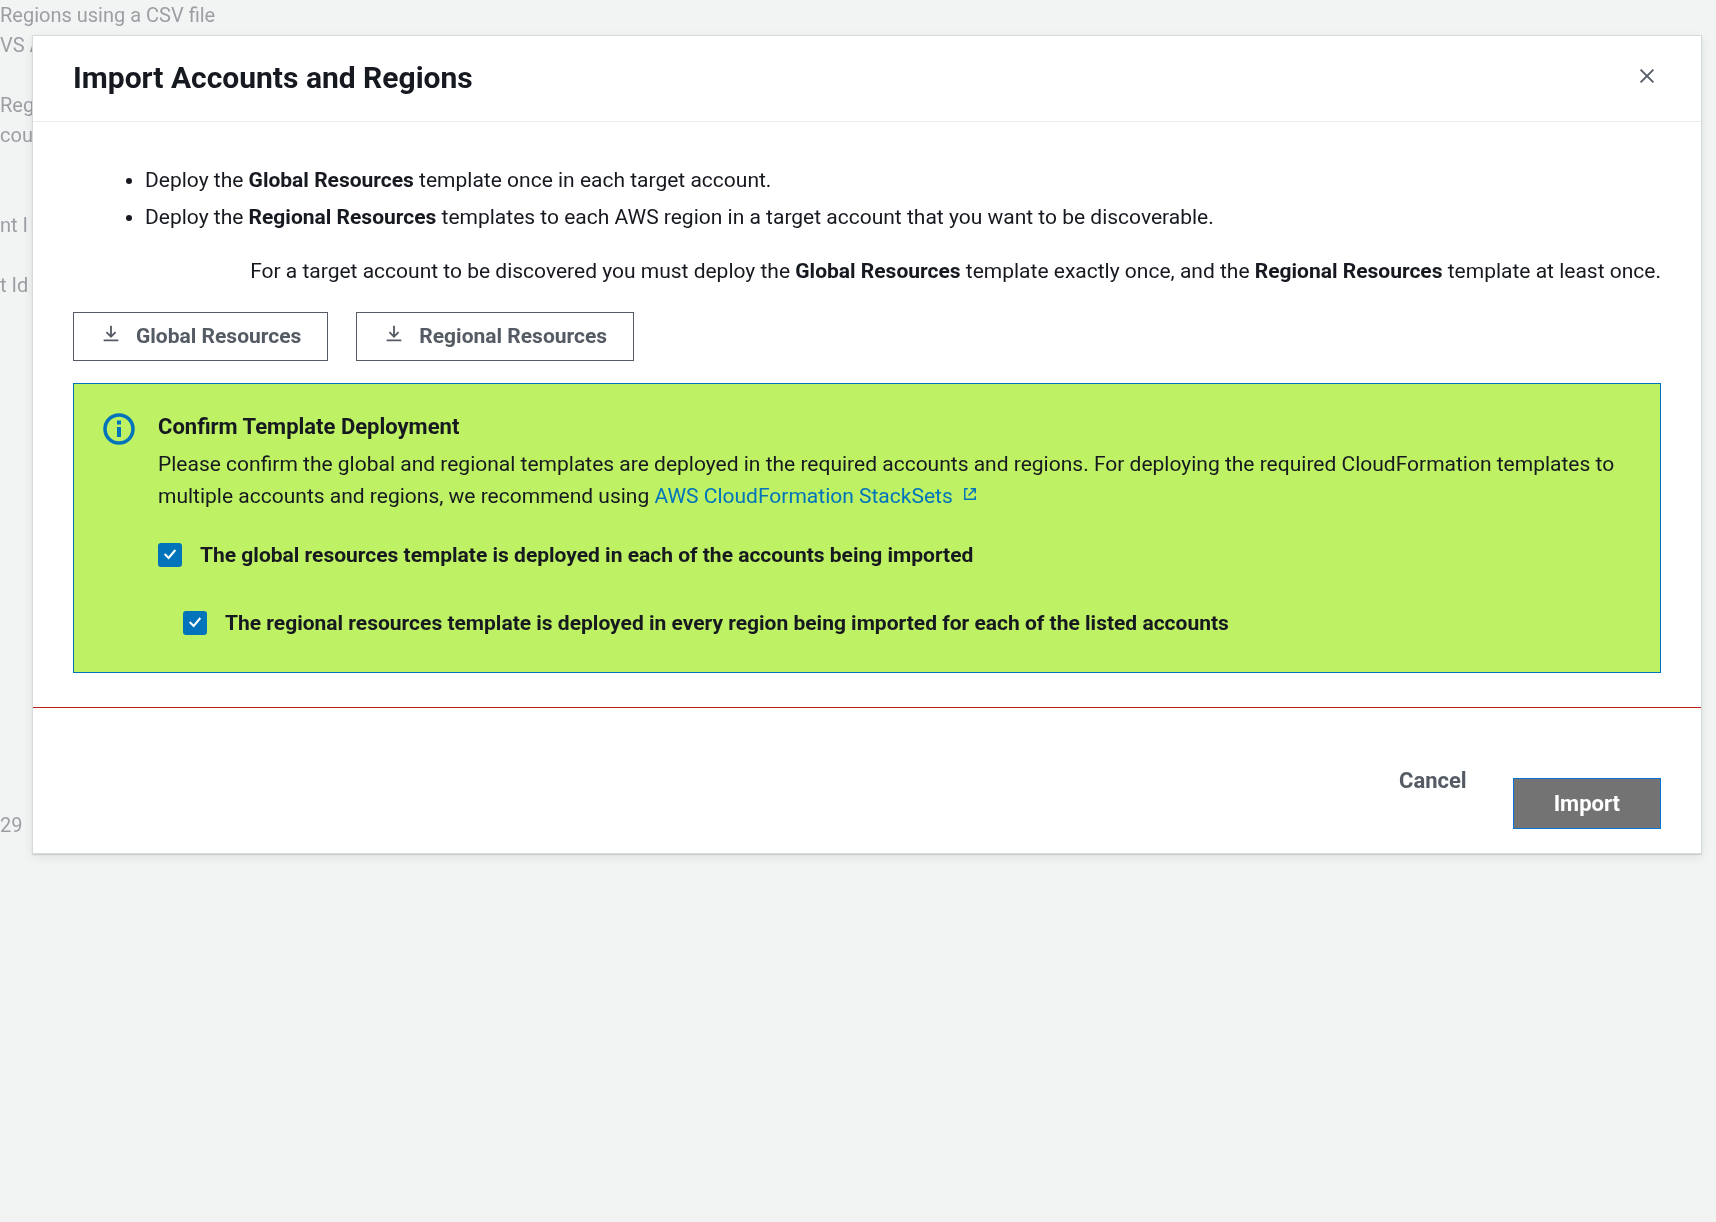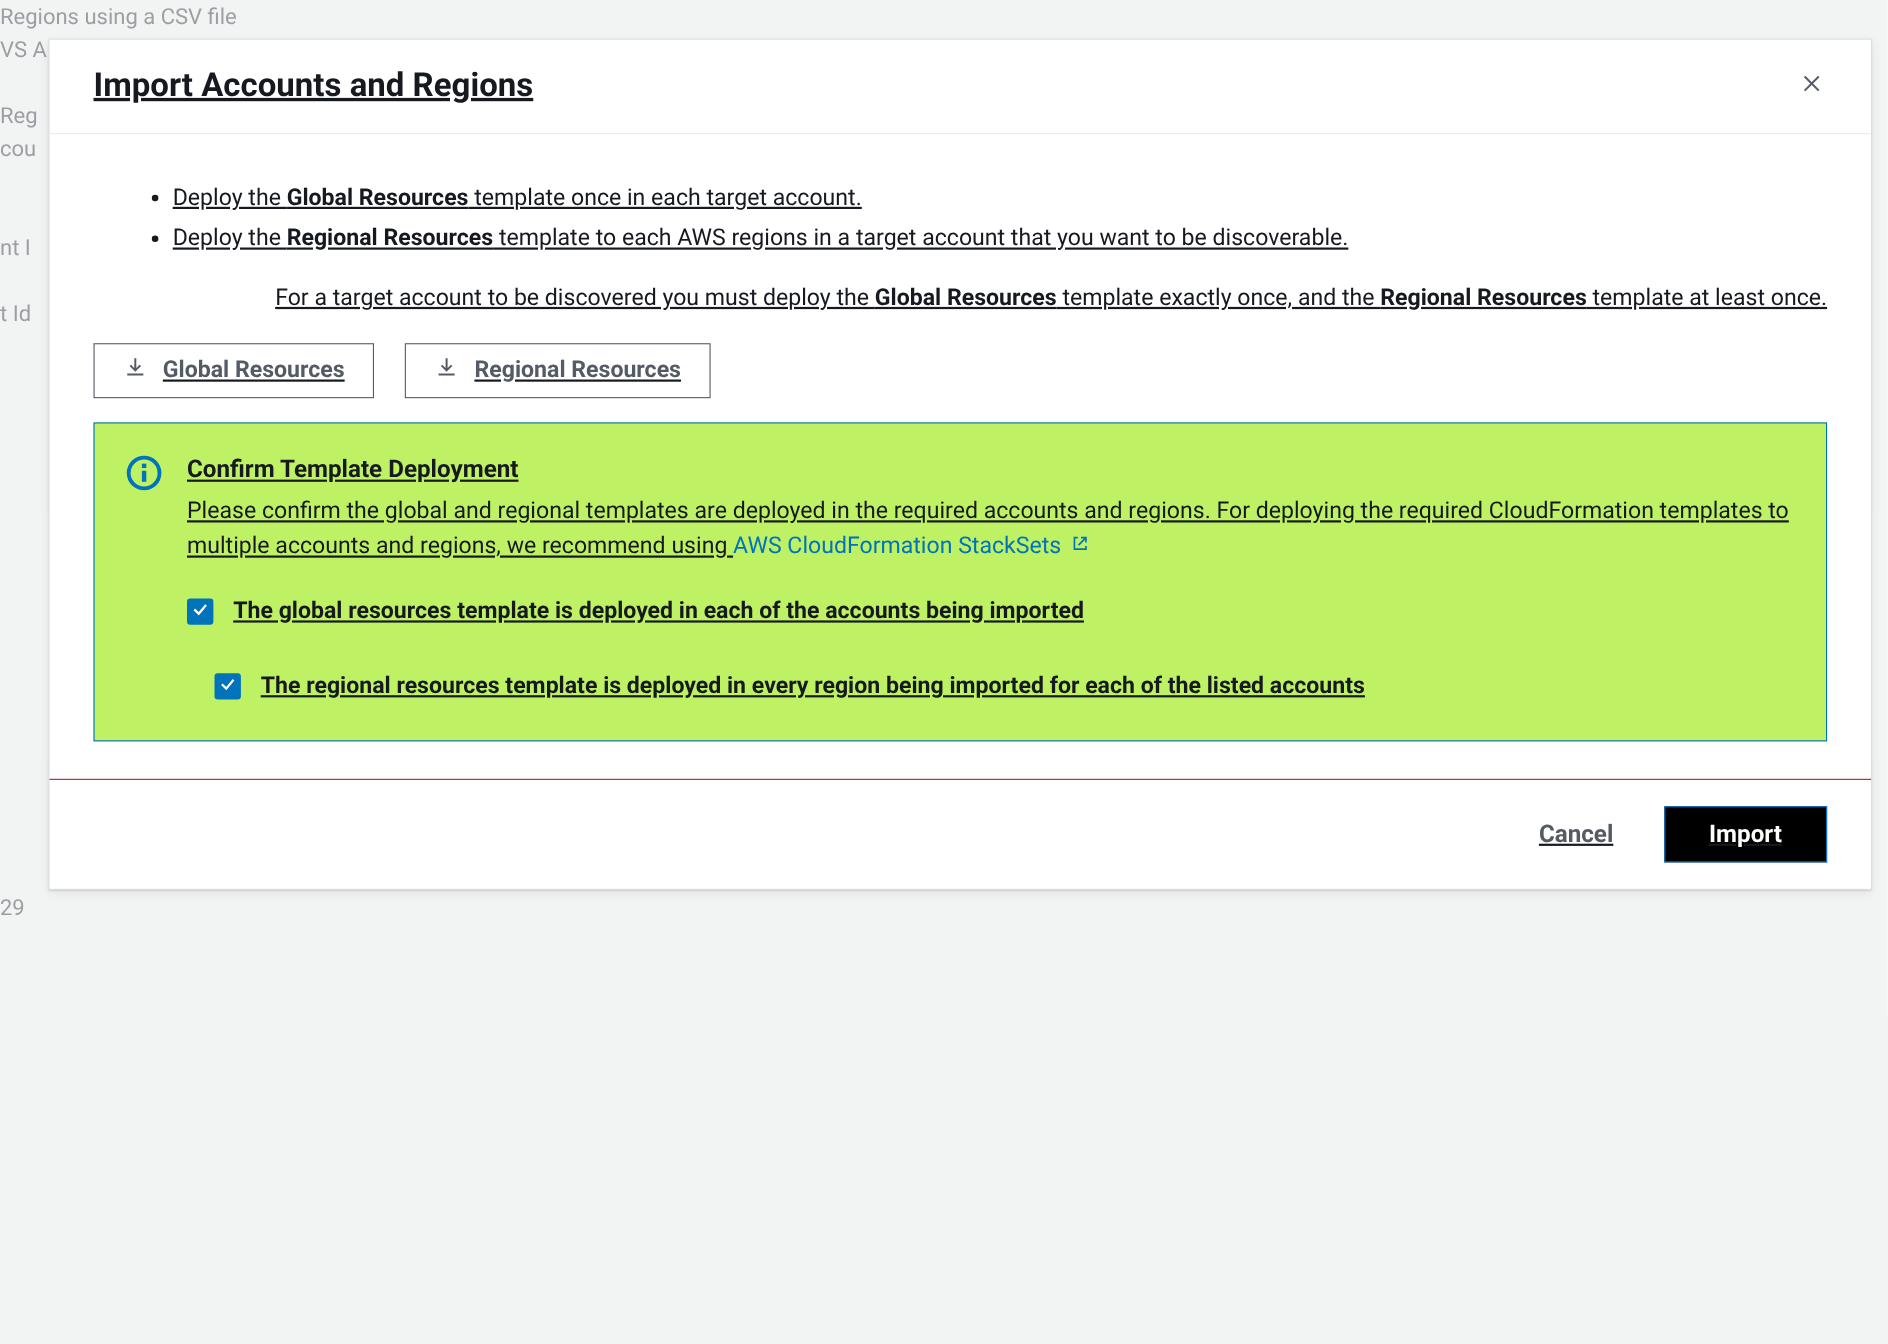--- a/index.html
+++ b/index.html
@@ -20,26 +20,25 @@
       opacity: 0.55;
       top: 0;
       left: 0;
       line-height: 1.5;
       user-select: none;
       white-space: pre;
     }
     .modal {
       position: absolute;
       top: 35px;
-      left: 44px;
+      left: 32px;
       right: 14px;
       background: #fff;
       border: 1px solid #d5dbdb;
       box-shadow: 0 1px 1px rgba(0,0,0,0.1), 0 3px 10px rgba(0,0,0,0.08);
-      text-decoration: underline;
     }
     .modal-header {
       display: flex;
       align-items: center;
       justify-content: space-between;
       border-bottom: 1px solid #eaeded;
       padding: 24px 40px 26px 40px;
     }
     .modal-title {
       font-size: 30px;
@@ -156,28 +155,29 @@
       background: transparent;
       border: none;
       color: #545b64;
       font-weight: 700;
       font-size: 22px;
       cursor: pointer;
       font-family: inherit;
       padding: 10px 18px;
     }
     .primary-btn {
-      background: #000000;
+      background: #737373;
       border: 1px solid #0972d3;
       color: #fff;
       font-weight: 700;
       font-size: 22px;
       padding: 12px 40px;
       cursor: pointer;
       font-family: inherit;
+      margin-top: 46px;
     }
     strong, b { font-weight: 700; }
   </style>
 </head>
 <body>
 
 <div class="backdrop-text">Regions using a CSV file
 VS A
 
 Reg
@@ -217,21 +217,21 @@
       </span>
     </div>
   </div>
 
   <div class="modal-body">
     <ul class="bullets">
       <li>
         <span>Deploy the </span><b>Global Resources</b><span> template once in each target account.</span>
       </li>
       <li>
-        <span>Deploy the </span><b>Regional Resources</b><span> template to each AWS regions in a target account that you want to be discoverable.</span>
+        <span>Deploy the </span><b>Regional Resources</b><span> templates to each AWS region in a target account that you want to be discoverable.</span>
       </li>
     </ul>
     <p class="desc">
       <span>For a target account to be discovered you must deploy the </span><b>Global Resources</b><span> template exactly once, and the </span><b>Regional Resources</b><span> template at least once.</span>
     </p>
 
     <div class="btn-row">
       <button class="outline-btn">
         <span>
           <svg viewBox="0 0 24 24">

